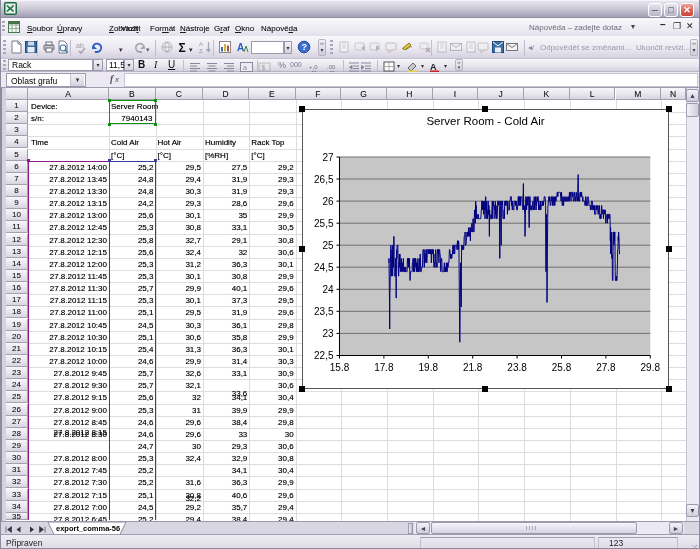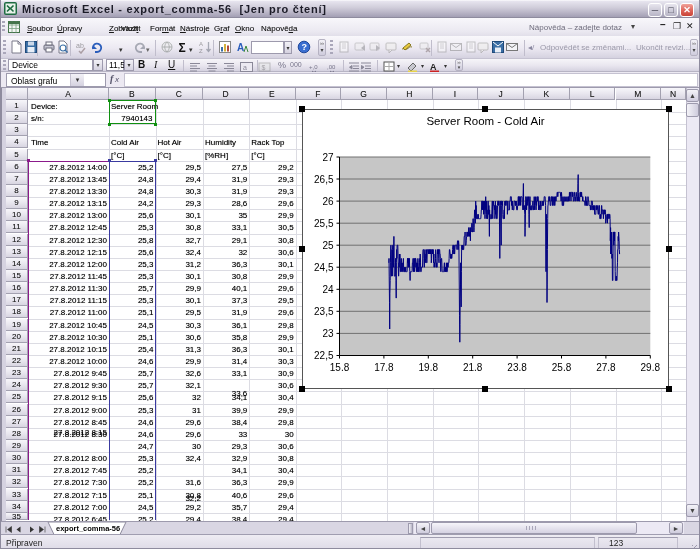--- a/index.html
+++ b/index.html
@@ -38,21 +38,20 @@
  background:linear-gradient(180deg,#eeecf3 0%,#dedbe7 100%);border-top:1px solid #a09db0;
  font-size:8.5px;color:#222;}
 text{font-family:"Liberation Sans",sans-serif;}
 </style></head><body>
 <div id="titlebar" class="abs">
  <svg class="abs" style="left:4px;top:2px" width="14" height="14" viewBox="0 0 14 14">
   <rect x="0" y="0" width="13" height="13" rx="2" fill="#1d6b41"></rect>
   <rect x="1.5" y="1.5" width="10" height="10" fill="#e8f2ea"></rect>
   <path d="M3 3.5 L6 6.5 L3 9.5 M9.5 3.5 L6.5 6.5 L9.5 9.5" stroke="#1d6b41" stroke-width="1.6" fill="none"></path>
  </svg>
- <div class="abs" style="left:22px;top:3px;font-size:11px;font-weight:bold;letter-spacing:0.75px;color:#1c1c28;">Microsoft Excel - export_comma-56&nbsp; [Jen pro čtení]</div>
  <div class="tbtn abs" style="left:648px;background:linear-gradient(180deg,#e7e5ee,#b8b5c6);">─</div>
  <div class="tbtn abs" style="left:664px;background:linear-gradient(180deg,#e7e5ee,#b8b5c6);">□</div>
  <div class="tbtn abs" style="left:680px;background:linear-gradient(180deg,#f0a29a 0%,#dd6258 55%,#c94437 100%);color:#fff;font-weight:bold;">✕</div>
 </div>
 <div id="menubar" class="abs">
     <div class="abs grip" style="left:2px;top:3px;height:12px;"></div>
     <svg class="abs" style="left:8px;top:3px" width="12" height="12" viewBox="0 0 12 12">
       <rect x="0.5" y="0.5" width="11" height="11" fill="#f4f6f4" stroke="#44744a"></rect>
       <path d="M0.5 4h11M0.5 7.5h11M4 0.5v11M8 0.5v11" stroke="#7aa282" stroke-width="0.8"></path>
       <rect x="0.5" y="0.5" width="11" height="2.5" fill="#44744a"></rect>
@@ -244,21 +243,21 @@
     </div>
     <div class="abs sep" style="left:524px;top:4px;height:16px;"></div>
     <div class="abs" style="left:528px;top:7px;font-size:8px;color:#8a88a0;">◂/</div>
     <div class="abs" style="left:540px;top:7px;font-size:8px;color:#9a98a8;">Odpovědět se změnami...</div>
     <div class="abs" style="left:636px;top:7px;font-size:8px;color:#9a98a8;">Ukončit revizi...</div>
     <div class="abs" style="left:689px;top:39px;"></div>
     <div class="abs" style="left:690px;top:3px;width:8px;height:17px;background:linear-gradient(180deg,#f2f1f6,#cfccdd);border:1px solid #b5b2c2;border-radius:2px;font-size:6px;color:#444;text-align:center;">››<br>▾</div>
   </div>
 <div id="toolbar2" class="abs">
     <div class="abs grip" style="left:3px;top:1px;height:11px;"></div>
-    <div class="abs" style="left:8px;top:0px;width:85px;height:12px;background:#fff;border:1px solid #9d9aad;font-size:8.5px;padding-left:3px;line-height:11px;">Device</div>
+    <div class="abs" style="left:8px;top:0px;width:85px;height:12px;background:#fff;border:1px solid #9d9aad;font-size:8.5px;padding-left:3px;line-height:11px;">Rack</div>
     <div class="abs" style="left:93px;top:0px;width:10px;height:12px;background:linear-gradient(180deg,#f2f1f6,#d5d2e0);border:1px solid #9d9aad;font-size:6px;color:#333;text-align:center;line-height:11px;">▾</div>
     <div class="abs" style="left:106px;top:0px;width:18px;height:12px;background:#fff;border:1px solid #9d9aad;font-size:8.5px;padding-left:2px;line-height:11px;">11,5</div>
     <div class="abs" style="left:124px;top:0px;width:10px;height:12px;background:linear-gradient(180deg,#f2f1f6,#d5d2e0);border:1px solid #9d9aad;font-size:6px;color:#333;text-align:center;line-height:11px;">▾</div>
     <div class="abs" style="left:138px;top:0px;font-size:10px;font-weight:bold;color:#111;">B</div>
     <div class="abs" style="left:154px;top:0px;font-size:10px;font-style:italic;font-family:'Liberation Serif',serif;color:#111;">I</div>
     <div class="abs" style="left:168px;top:0px;font-size:10px;text-decoration:underline;color:#111;">U</div>
     <div class="abs sep" style="left:183px;top:1px;height:11px;"></div>
     <div class="abs s2icon" style="left:189px;"><svg width="12" height="12" viewBox="0 0 12 12">
         <path d="M1 2.5h10M1 5h7M1 7.5h10M1 10h7" stroke="#8a8898" stroke-width="1.2"></path>
       </svg></div>
@@ -306,21 +305,21 @@
       </svg></div>
     <div class="abs" style="left:421px;top:3px;font-size:6px;color:#333;">▾</div>
     <div class="abs s2icon" style="left:428px;"><svg width="13" height="12" viewBox="0 0 13 12">
         <text x="2" y="8.5" font-size="9" font-weight="bold" fill="#222">A</text>
         <rect x="2" y="9.5" width="9" height="2" fill="#cc2222"></rect>
       </svg></div>
     <div class="abs" style="left:444px;top:3px;font-size:6px;color:#333;">▾</div>
     <div class="abs" style="left:455px;top:0px;width:8px;height:12px;background:linear-gradient(180deg,#f2f1f6,#cfccdd);border:1px solid #b5b2c2;border-radius:2px;font-size:5px;color:#444;text-align:center;line-height:5px;">››<br>▾</div>
   </div>
 <div id="formulabar" class="abs">
-    <div class="abs" style="left:6px;top:1px;width:100px;height:14px;background:#fff;border:1px solid #9d9aad;font-size:8.5px;padding:2px 0 0 4px;">Oblast grafu</div>
+    <div class="abs" style="left:6px;top:1px;width:80px;height:14px;background:#fff;border:1px solid #9d9aad;font-size:8.5px;padding:2px 0 0 4px;">Oblast grafu</div>
     <div class="abs" style="left:70px;top:2px;width:14px;height:12px;background:linear-gradient(180deg,#f2f1f6,#d5d2e0);border-left:1px solid #c5c2d1;font-size:7px;color:#333;text-align:center;line-height:12px;">▾</div>
     <div class="abs" style="left:110px;top:1px;font-size:10px;font-style:italic;font-family:'Liberation Serif',serif;color:#55536a;font-weight:bold;">f</div>
     <div class="abs" style="left:115px;top:3px;font-size:8px;font-style:italic;color:#55536a;">x</div>
     <div class="abs" style="left:124px;top:1px;width:574px;height:14px;background:#fff;border:1px solid #c5c2d1;"></div>
   </div>
 <div id="sheet" class="abs">
     <div class="abs" style="left:0;top:0;width:6px;height:432.5px;background:linear-gradient(90deg,#8e8b9e 0 2px,#d5d2e0 2px 6px);"></div>
     <div class="hdrcell abs" style="left:6px;top:0;width:22px;height:12px;"></div>
     <div class="hdrcell abs" style="left:28.0px;top:0;width:81.0px;height:12px;line-height:12px;">A</div>
     <div class="hdrcell abs" style="left:109.0px;top:0;width:46.5px;height:12px;line-height:12px;">B</div>

